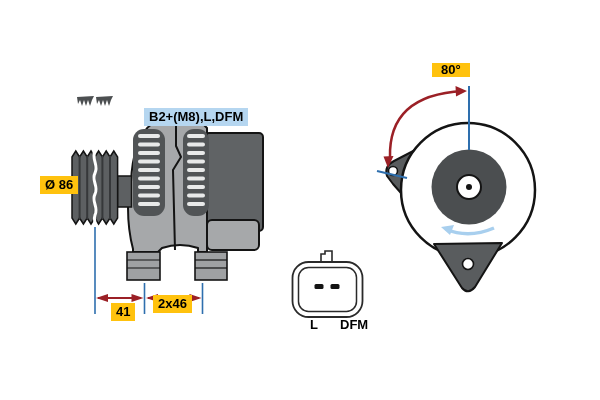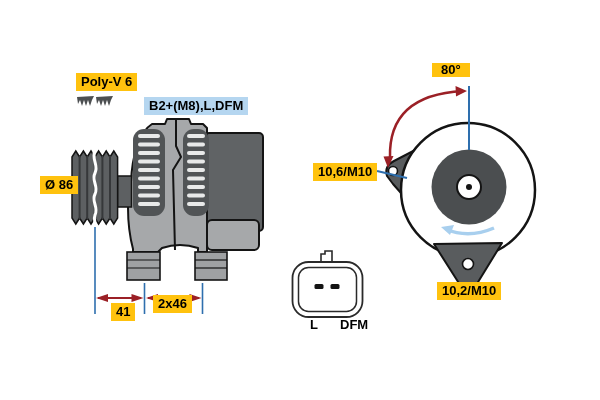--- a/index.html
+++ b/index.html
@@ -143,40 +143,37 @@
       <path d="M321,262 L321,254 L325,254 L325,251 L332,251 L332,262" stroke-width="1.6" fill="#FFFFFF"></path>
       <rect x="292.5" y="262" width="70" height="55" rx="16" stroke-width="1.8" fill="#FFFFFF"></rect>
       <rect x="298.5" y="267.5" width="58" height="44" rx="10" stroke-width="1.5"></rect>
       <g fill="#141414" stroke="none">
         <rect x="314.5" y="284" width="9" height="5" rx="1.5"></rect>
         <rect x="330.5" y="284" width="9" height="5" rx="1.5"></rect>
       </g>
     </g>
   </svg>
 
-  <div class="lbl yellow" style="left:76px; top:73px;">Poly-V 6</div>
 
   <div class="icon-wrap" style="left:76px; top:95px;">
     <svg width="40" height="14" viewBox="0 0 40 14">
       <path d="M1,2 L18,1 L16,5 L14,11 L12,5 L10,11 L8,5 L6,11 L4,5 L2,9 Z" fill="#4C4F51"></path>
       <path d="M20,2 L37,1 L35,5 L33,11 L31,5 L29,11 L27,5 L25,11 L23,5 L21,9 Z" fill="#4C4F51"></path>
     </svg>
   </div>
 
-  <div class="lbl bluebg" style="left:144px; top:97px;">B2+(M8),L,DFM</div>
+  <div class="lbl bluebg" style="left:144px; top:108px;">B2+(M8),L,DFM</div>
 
   <div class="lbl yellow" style="left:40px; top:176px;">Ø 86</div>
 
   <div class="lbl yellow" style="left:111px; top:303px;">41</div>
 
   <div class="lbl yellow" style="left:153px; top:295px;">2x46</div>
 
   <div class="lbl yellow" style="left:432px; top:63px; padding:0 9px;">80°</div>
 
-  <div class="lbl yellow" style="left:313px; top:163px;">10,6/M10</div>
 
-  <div class="lbl yellow" style="left:437px; top:282px;">10,2/M10</div>
 
   <div class="lbl plain" style="left:310px; top:318px;">L</div>
 
   <div class="lbl plain" style="left:340px; top:318px;">DFM</div>
 
 </div>
 
 </body></html>

